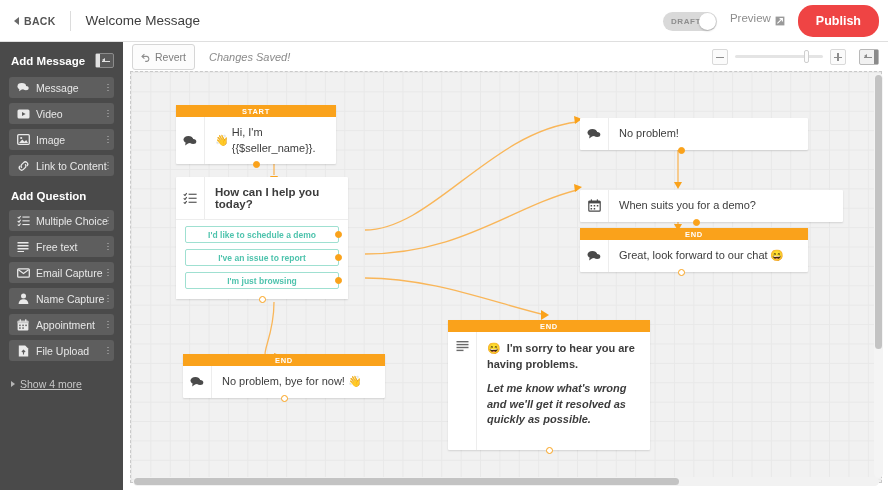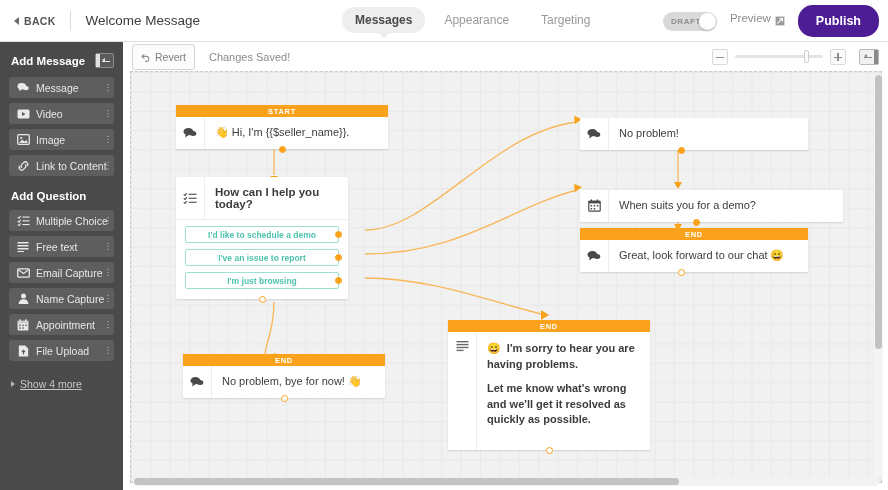--- a/index.html
+++ b/index.html
@@ -71,21 +71,21 @@
     position: absolute; right: 1px; top: 1px;
     width: 17px; height: 17px; border-radius: 50%;
     background: #ffffff; box-shadow: 0 1px 2px rgba(0,0,0,.22);
   }
   .preview-link {
     display: flex; align-items: flex-start; gap: 4px; cursor: pointer;
   }
   .preview-text { font-size: 11.5px; color: #8d8d8d; }
   .ext-icon { display: block; }
   .publish-btn {
-    background: #4c1d95; color: #ffffff; font-size: 12.5px; font-weight: bold;
+    background: #ef4444; color: #ffffff; font-size: 12.5px; font-weight: bold;
     border: none; border-radius: 15px; padding: 9px 18px; cursor: pointer;
     font-family: "Liberation Sans", sans-serif;
   }
 
   
   .sidebar {
     position: absolute; left: 0; top: 42px; width: 123px; height: 448px;
     background: #4a4a4a; padding: 9px 0 0 0; overflow: hidden;
   }
   .sb-head {
@@ -155,21 +155,21 @@
     background: #ffffff; display: flex; align-items: center;
   }
   .revert-btn {
     display: flex; align-items: center; gap: 4px;
     margin-left: 9px; padding: 3px 8px;
     border: 1px solid #d6d6d6; border-radius: 3px; background: #fcfcfc;
     cursor: pointer;
   }
   .revert-label { font-size: 10.5px; color: #7d7d7d; }
   .saved-text {
-    font-size: 11px; color: #8a8a8a; margin-left: 14px;
+    font-size: 11px; color: #8a8a8a; font-style: italic; margin-left: 14px;
   }
   .zoom-wrap {
     position: absolute; right: 9px; top: 0; height: 29px;
     display: flex; align-items: center; gap: 7px;
   }
   .zoom-btn {
     width: 16px; height: 16px; border: 1px solid #d9d9d9; border-radius: 2px;
     background: #fbfbfb; cursor: pointer; position: relative;
   }
   .zoom-btn:before {
@@ -242,21 +242,21 @@
     border-right: 1px solid #ededed; flex-shrink: 0;
   }
   .node-ico.mid { align-items: center; padding-top: 0; }
   .node-text {
     flex: 1; font-size: 11px; color: #3c3c3c;
     padding: 8px 10px; line-height: 1.42;
     display: flex; align-items: center;
   }
   .node-text.multi { display: block; padding: 9px 10px 10px 10px; }
   .node-text.multi p { margin-bottom: 9px; }
-  .node-text.multi p:last-child { margin-bottom: 12px; }
+  .node-text.multi p:last-child { margin-bottom: 12px; font-style: italic; }
   .node-text.multi p.bold { font-weight: bold; }
   .q-title {
     font-size: 11.5px; color: #3c3c3c; font-weight: bold;
     padding: 9px 10px; display: flex; align-items: center;
   }
   .q-opts { padding: 6px 9px 10px 9px; background: #ffffff; }
   .q-opt {
     height: 17px; border: 1px solid #9fe0d1; border-radius: 2px;
     color: #4fc3ad; font-size: 8.5px; font-weight: bold;
     display: flex; align-items: center; justify-content: center;
@@ -297,25 +297,20 @@
 <div id="app">
 
   <div class="topbar">
     <div class="back-btn">
       <span class="chev-left"></span>
       <span class="back-label">BACK</span>
     </div>
     <div class="divider-v"></div>
     <div class="doc-title">Welcome Message</div>
 
-    <div class="tabs">
-      <div class="tab active">Messages</div>
-      <div class="tab">Appearance</div>
-      <div class="tab">Targeting</div>
-    </div>
 
     <div class="top-right">
       <div class="toggle">
         <span class="toggle-label">DRAFT</span>
         <span class="toggle-knob"></span>
       </div>
       <div class="preview-link">
         <span class="preview-text">Preview</span>
         <span class="ext-icon">
           <svg width="10" height="10" viewBox="0 0 10 10">
@@ -552,21 +547,21 @@
         <polygon points="139,104 147,104 143,111"></polygon>
         <polygon points="443,44 451,47 444,52"></polygon>
         <polygon points="443,112 451,115 444,120"></polygon>
         <polygon points="410,238 418,243 410,248"></polygon>
         <polygon points="143,281 151,284 144,290"></polygon>
         <polygon points="543,110 551,110 547,117"></polygon>
         <polygon points="543,152 551,152 547,159"></polygon>
       </g>
     </svg>
 
-    <div class="node" style="left:45px; top:33px; width:212px;">
+    <div class="node" style="left:45px; top:33px; width:160px;">
       <div class="node-hdr">START</div>
       <div class="node-body">
         <div class="node-ico mid">
           <svg width="14" height="12" viewBox="0 0 14 12">
               <ellipse cx="5.4" cy="4.6" rx="4.9" ry="3.7" fill="#4a4a4a"></ellipse>
               <path d="M2.6 7.4 L2.2 10.4 L5.6 8Z" fill="#4a4a4a"></path>
               <ellipse cx="10.1" cy="6.6" rx="3.2" ry="2.5" fill="#4a4a4a"></ellipse>
             </svg>
         </div>
         <div class="node-text">

